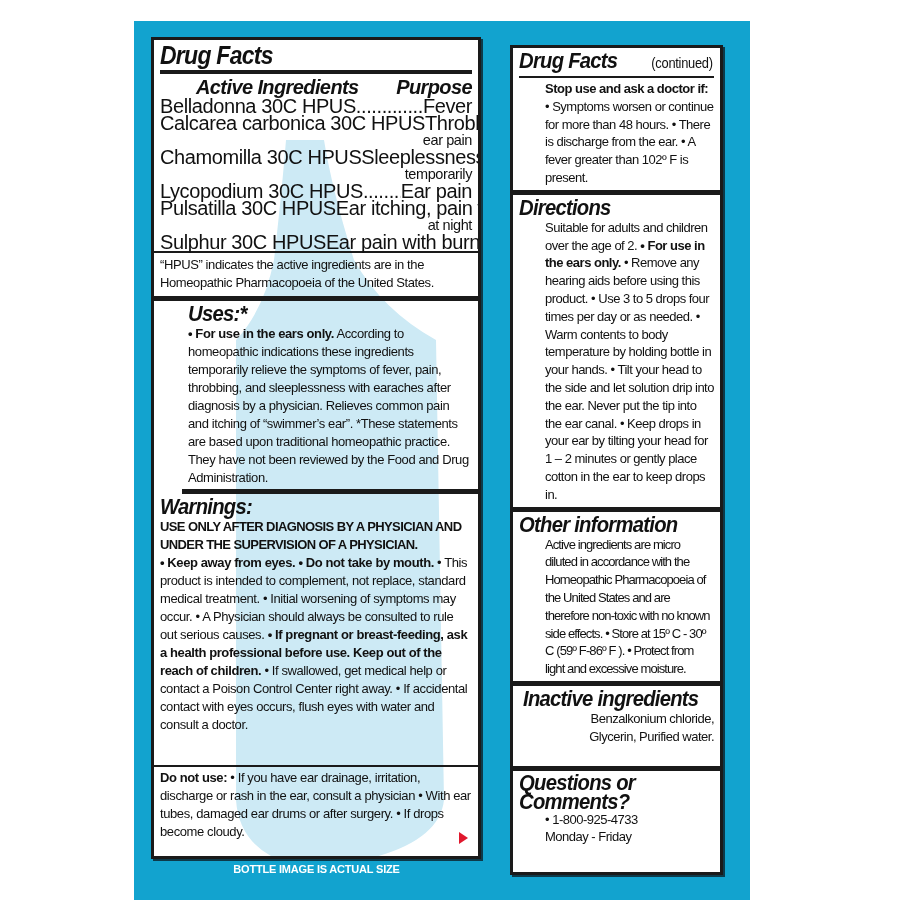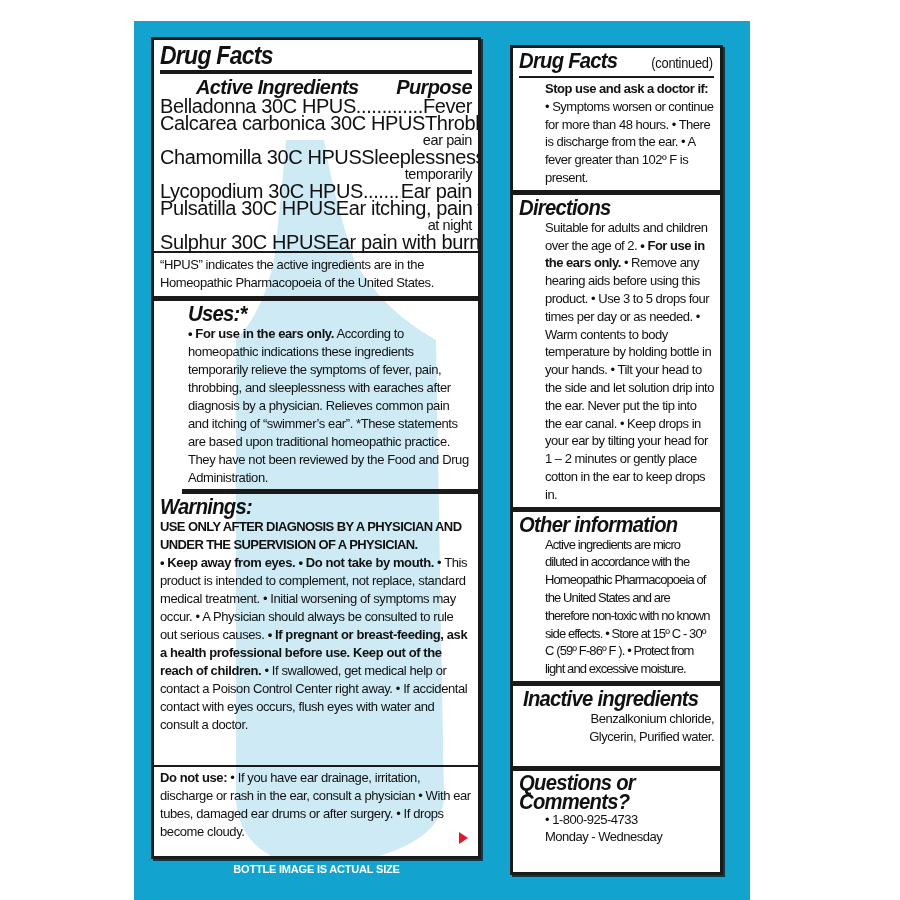--- a/index.html
+++ b/index.html
@@ -143,16 +143,16 @@
 
     <div class="sec" style="padding-bottom:20px;text-align:right;">
       <div class="hdr hdr-sm p-top">Inactive ingredients</div>
       <div class="body-r">Benzalkonium chloride, Glycerin, Purified water.</div>
     </div>
 
     <div class="sec">
       <div class="hdr hdr-sm p-top" style="line-height:19px;">Questions or</div>
       <div class="hdr hdr-sm" style="line-height:19px;">Comments?</div>
       <div class="body-r">• 1-800-925-4733</div>
-      <div class="body-r">Monday - Wednesday</div>
+      <div class="body-r">Monday - Friday</div>
     </div>
   </div>
 </div>
 
 </body></html>

